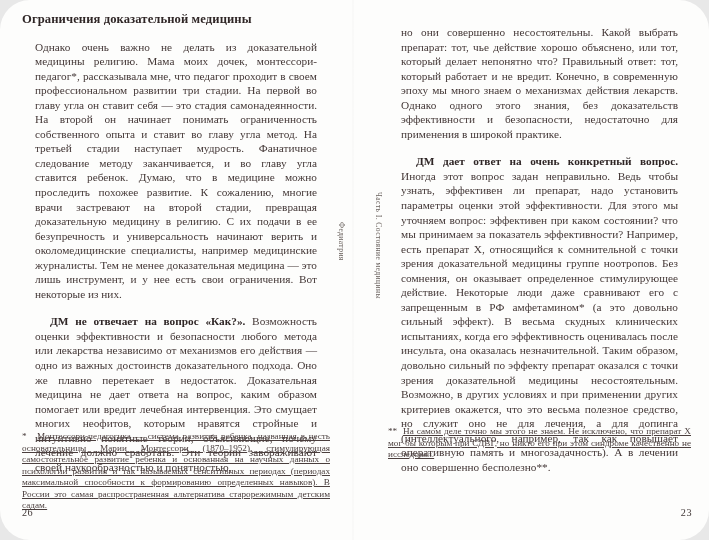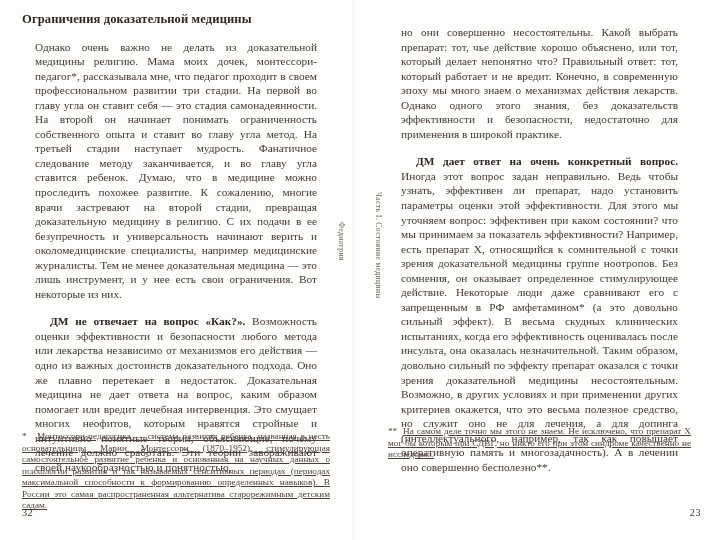--- a/index.html
+++ b/index.html
@@ -6,20 +6,21 @@
   body{
     font-family:"Liberation Serif","DejaVu Serif",serif;
     background:#e8e8e8;
   }
   .spread{
     position:relative;
     width:709px;height:540px;
     background:#fdfdfc;
     overflow:hidden;
     color:#443837;
+    border-radius:30px;
   }
   .gutter{
     position:absolute;left:352px;top:0;width:2px;height:540px;
     background:linear-gradient(90deg,rgba(0,0,0,0),rgba(0,0,0,0.03),rgba(0,0,0,0));
   }
   .page-body{
     position:absolute;top:12px;
     font-size:11.3px;line-height:14.55px;
     text-align:justify;
   }
@@ -39,21 +40,21 @@
   }
   .footnotes-left{left:22px;top:431px;width:308px;}
   .footnotes-right{left:388px;top:426px;width:303px;}
   .footnote{margin:0 0 5px 0;}
   .fn-marker{display:inline-block;min-width:15px;font-size:9.2px;vertical-align:top;}
   .page-number{
     position:absolute;top:507px;
     font-size:10.2px;color:#3f3635;letter-spacing:0.5px;
   }
   .page-number-left{left:22px;}
-  .page-number-right{right:8px;}
+  .page-number-right{right:17px;}
   .margin-title{
     position:absolute;
     writing-mode:vertical-rl;
     font-size:7.6px;letter-spacing:0.4px;
     color:#6e6662;white-space:nowrap;
   }
   .margin-title-book{left:337px;top:222px;}
   .margin-title-part{left:374px;top:192px;}
 </style>
 </head>
@@ -66,21 +67,21 @@
     <h1 class="heading">Ограничения доказательной медицины</h1>
     <p class="body-p"><b></b><span>Однако очень важно не делать из доказательной медицины религию. Мама моих дочек, монтессори-педагог*, рассказывала мне, что педагог проходит в своем профессиональном развитии три стадии. На первой во главу угла он ставит себя — это стадия самонадеянности. На второй он начинает понимать ограниченность собственного опыта и ставит во главу угла метод. На третьей стадии наступает мудрость. Фанатичное следование методу заканчивается, и во главу угла ставится ребенок. Думаю, что в медицине можно проследить похожее развитие. К сожалению, многие врачи застревают на второй стадии, превращая доказательную медицину в религию. С их подачи в ее безупречность и универсальность начинают верить и околомедицинские специалисты, например медицинские журналисты. Тем не менее доказательная медицина — это лишь инструмент, и у нее есть свои ограничения. Вот некоторые из них.</span></p>
     <p class="body-p indent"><b>ДМ не отвечает на вопрос «Как?».</b><span> Возможность оценки эффективности и безопасности любого метода или лекарства независимо от механизмов его действия — одно из важных достоинств доказательного подхода. Оно же плавно перетекает в недостаток. Доказательная медицина не дает ответа на вопрос, каким образом помогает или вредит лечебная интервенция. Это смущает многих неофитов, которым нравятся стройные и интуитивно понятные теории, объясняющие, почему лечение должно сработать. Эти теории завораживают своей наукообразностью и понятностью,</span></p>
   </div>
 
   <div class="footnotes footnotes-left">
     <p class="footnote"><span class="fn-marker">*</span><span>Монтессори-педагогика — система развития ребенка, названная в честь основательницы Марии Монтессори (1870–1952), стимулирующая самостоятельное развитие ребенка и основанная на научных данных о психологии развития и так называемых сенситивных периодах (периодах максимальной способности к формированию определенных навыков). В России это самая распространенная альтернатива старорежимным детским садам.</span></p>
   </div>
 
   <div class="margin-title margin-title-book">Федиатрия</div>
-  <div class="page-number page-number-left">32</div>
+  <div class="page-number page-number-left">26</div>
 
   <div class="page-body page-body-right">
     <p class="body-p"><b></b><span>но они совершенно несостоятельны. Какой выбрать препарат: тот, чье действие хорошо объяснено, или тот, который делает непонятно что? Правильный ответ: тот, который работает и не вредит. Конечно, в современную эпоху мы много знаем о механизмах действия лекарств. Однако одного этого знания, без доказательств эффективности и безопасности, недостаточно для применения в широкой практике.</span></p>
     <p class="body-p indent"><b>ДМ дает ответ на очень конкретный вопрос.</b><span> Иногда этот вопрос задан неправильно. Ведь чтобы узнать, эффективен ли препарат, надо установить параметры оценки этой эффективности. Для этого мы уточняем вопрос: эффективен при каком состоянии? что мы принимаем за показатель эффективности? Например, есть препарат Х, относящийся к сомнительной с точки зрения доказательной медицины группе ноотропов. Без сомнения, он оказывает определенное стимулирующее действие. Некоторые люди даже сравнивают его с запрещенным в РФ амфетамином* (а это довольно сильный эффект). В весьма скудных клинических испытаниях, когда его эффективность оценивалась после инсульта, она оказалась незначительной. Таким образом, довольно сильный по эффекту препарат оказался с точки зрения доказательной медицины несостоятельным. Возможно, в других условиях и при применении других критериев окажется, что это весьма полезное средство, но служит оно не для лечения, а для допинга (интеллектуального, например, так как повышает оперативную память и многозадачность). А в лечении оно совершенно бесполезно**.</span></p>
   </div>
 
   <div class="footnotes footnotes-right">
     <p class="footnote"><span class="fn-marker">**</span><span>На самом деле точно мы этого не знаем. Не исключено, что препарат Х мог бы которым при СДВГ, но никто его при этом синдроме качественно не исследовал.</span></p>
   </div>
 

